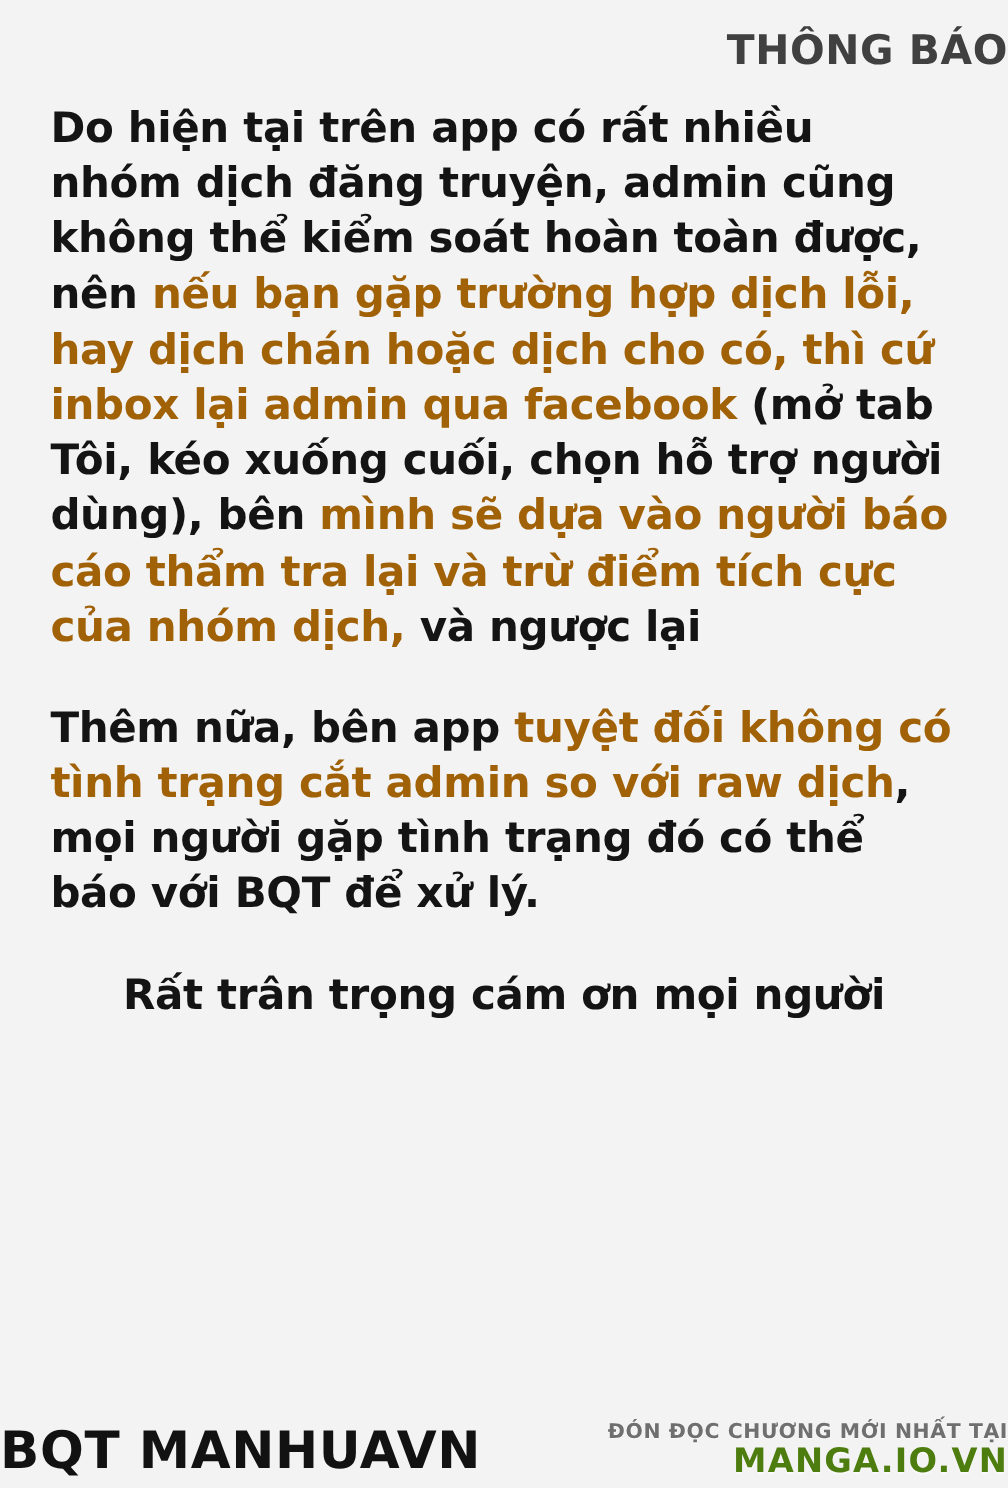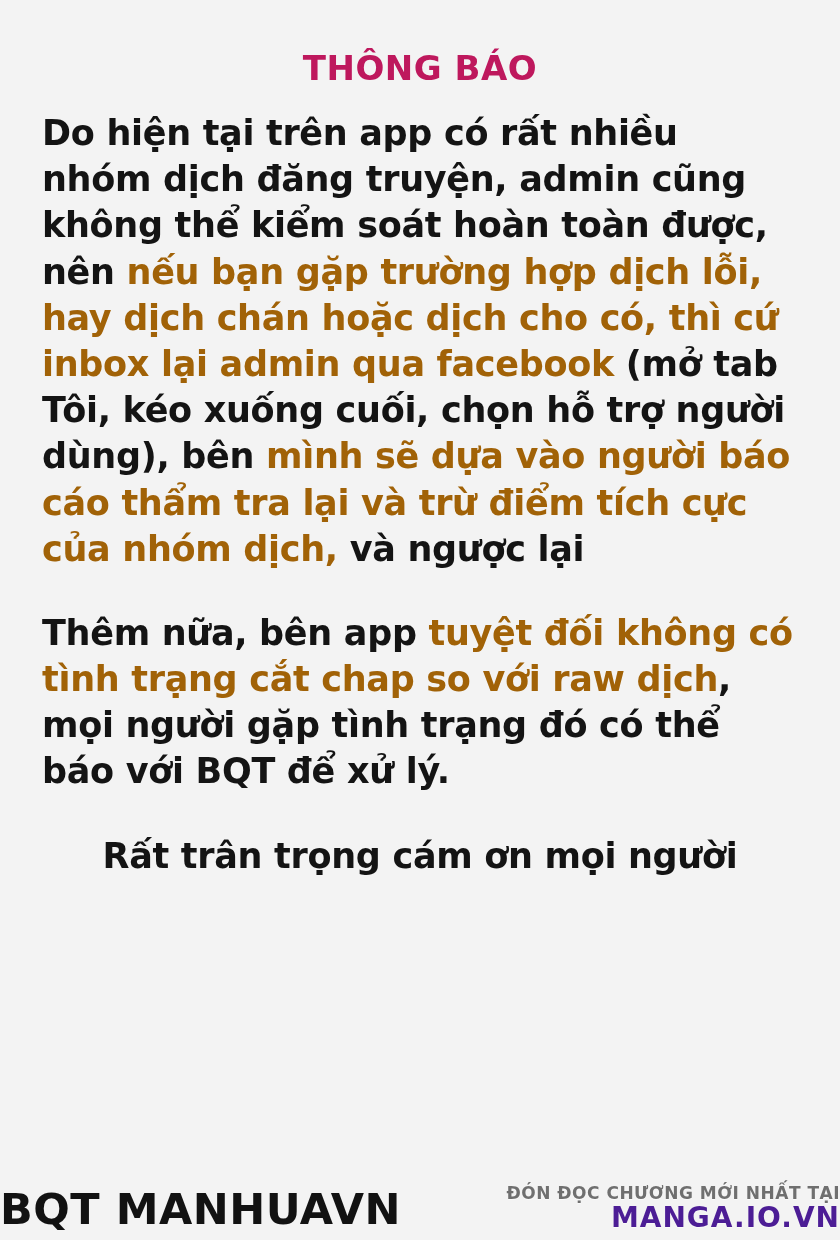--- a/index.html
+++ b/index.html
@@ -16,26 +16,26 @@
     background: #f4f4f4;
   }
   .page {
     position: absolute;
     inset: 0;
     background: #f3f3f3;
     display: flex;
     flex-direction: column;
   }
   .notice-title {
-    text-align: center;
+    text-align: right;
     font-size: 34px;
     font-weight: 700;
     letter-spacing: 0.5px;
-    color: #be185d;
-    margin-top: 48px;
+    color: #404040;
+    margin-top: 22px;
     margin-bottom: 22px;
     font-family: "DejaVu Sans", sans-serif;
   }
   .body-block {
     padding: 0 42px;
     font-size: 35px;
     line-height: 1.32;
     color: #141414;
     font-weight: 600;
     letter-spacing: -0.3px;
@@ -75,38 +75,38 @@
     font-size: 17px;
     font-weight: 700;
     color: #6f6f6f;
     letter-spacing: 0.5px;
     text-shadow: 0 1px 0 rgba(255,255,255,0.55);
   }
   .wm-line2 {
     font-family: "DejaVu Sans", sans-serif;
     font-size: 28px;
     font-weight: 700;
-    color: #4c1d95;
+    color: #4d7c0f;
     letter-spacing: 1px;
     margin-top: -2px;
     text-shadow: 0 1px 0 rgba(255,255,255,0.55);
   }
 </style>
 </head>
 <body>
 
 <div class="page">
 
   <div class="notice-title">THÔNG BÁO</div>
 
   <div class="body-block">
 
     <p class="para"><span>Do hiện tại trên app có rất nhiều nhóm dịch đăng truyện, admin cũng không thể kiểm soát hoàn toàn được, nên </span><span class="hl">nếu bạn gặp trường hợp dịch lỗi, hay dịch chán hoặc dịch cho có, thì cứ inbox lại admin qua facebook</span><span> (mở tab Tôi, kéo xuống cuối, chọn hỗ trợ người dùng), bên </span><span class="hl">mình sẽ dựa vào người báo cáo thẩm tra lại và trừ điểm tích cực của nhóm dịch,</span><span> và ngược lại</span></p>
 
-    <p class="para"><span>Thêm nữa, bên app </span><span class="hl">tuyệt đối không có tình trạng cắt chap so với raw dịch</span><span>, mọi người gặp tình trạng đó có thể báo với BQT để xử lý.</span></p>
+    <p class="para"><span>Thêm nữa, bên app </span><span class="hl">tuyệt đối không có tình trạng cắt admin so với raw dịch</span><span>, mọi người gặp tình trạng đó có thể báo với BQT để xử lý.</span></p>
 
     <p class="para"><span>Rất trân trọng cám ơn mọi người</span></p>
 
   </div>
 
   <div class="spacer"></div>
 
   <div class="signature">BQT MANHUAVN</div>
 
   <div class="watermark">

